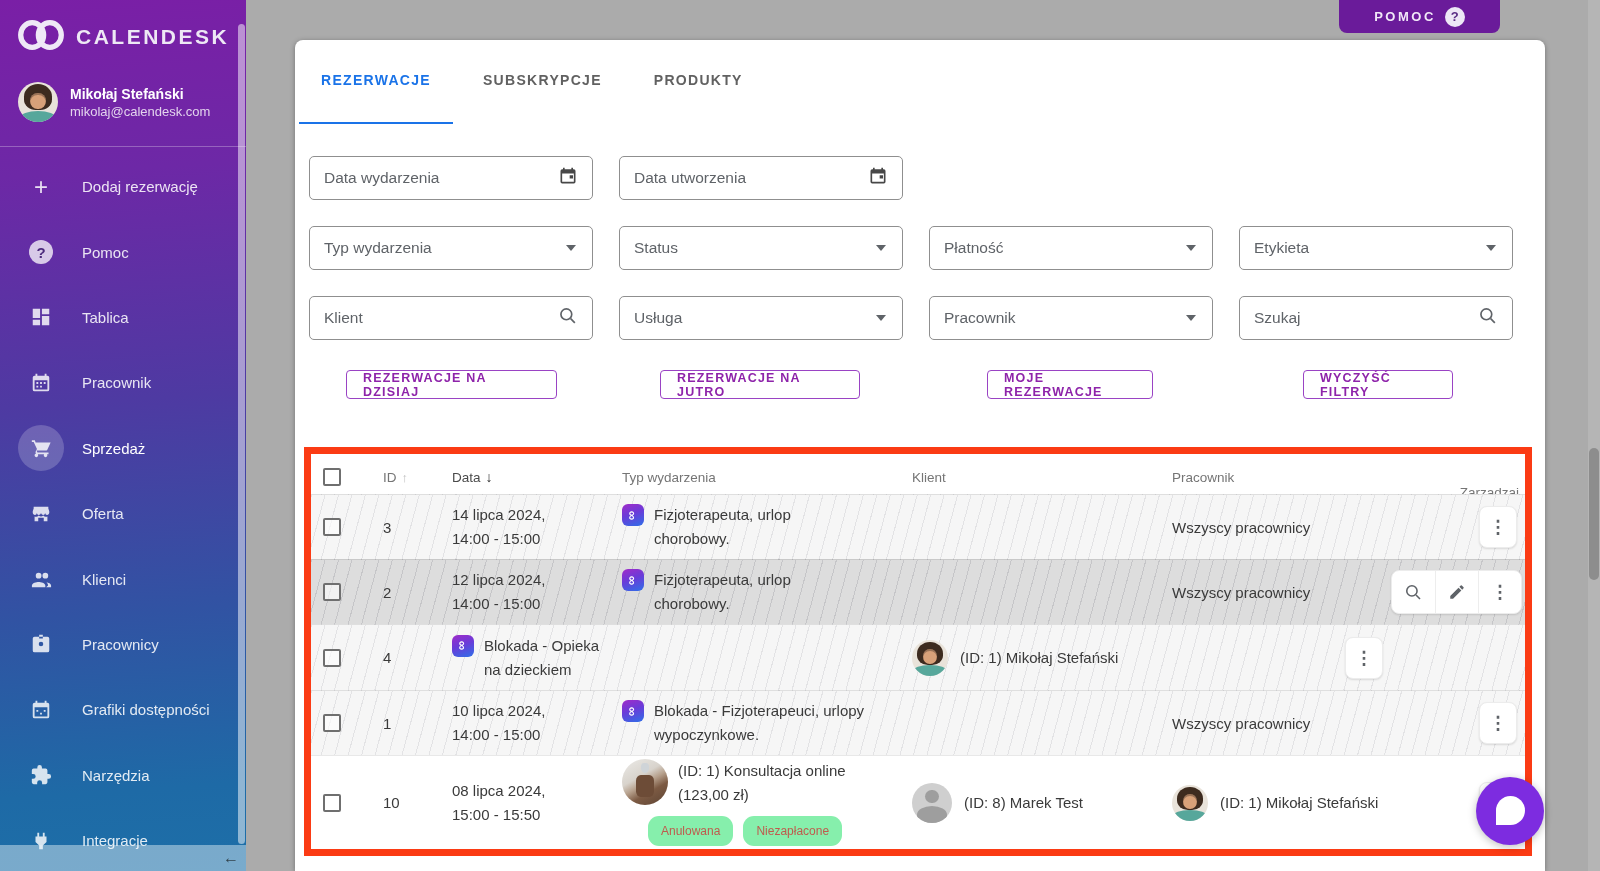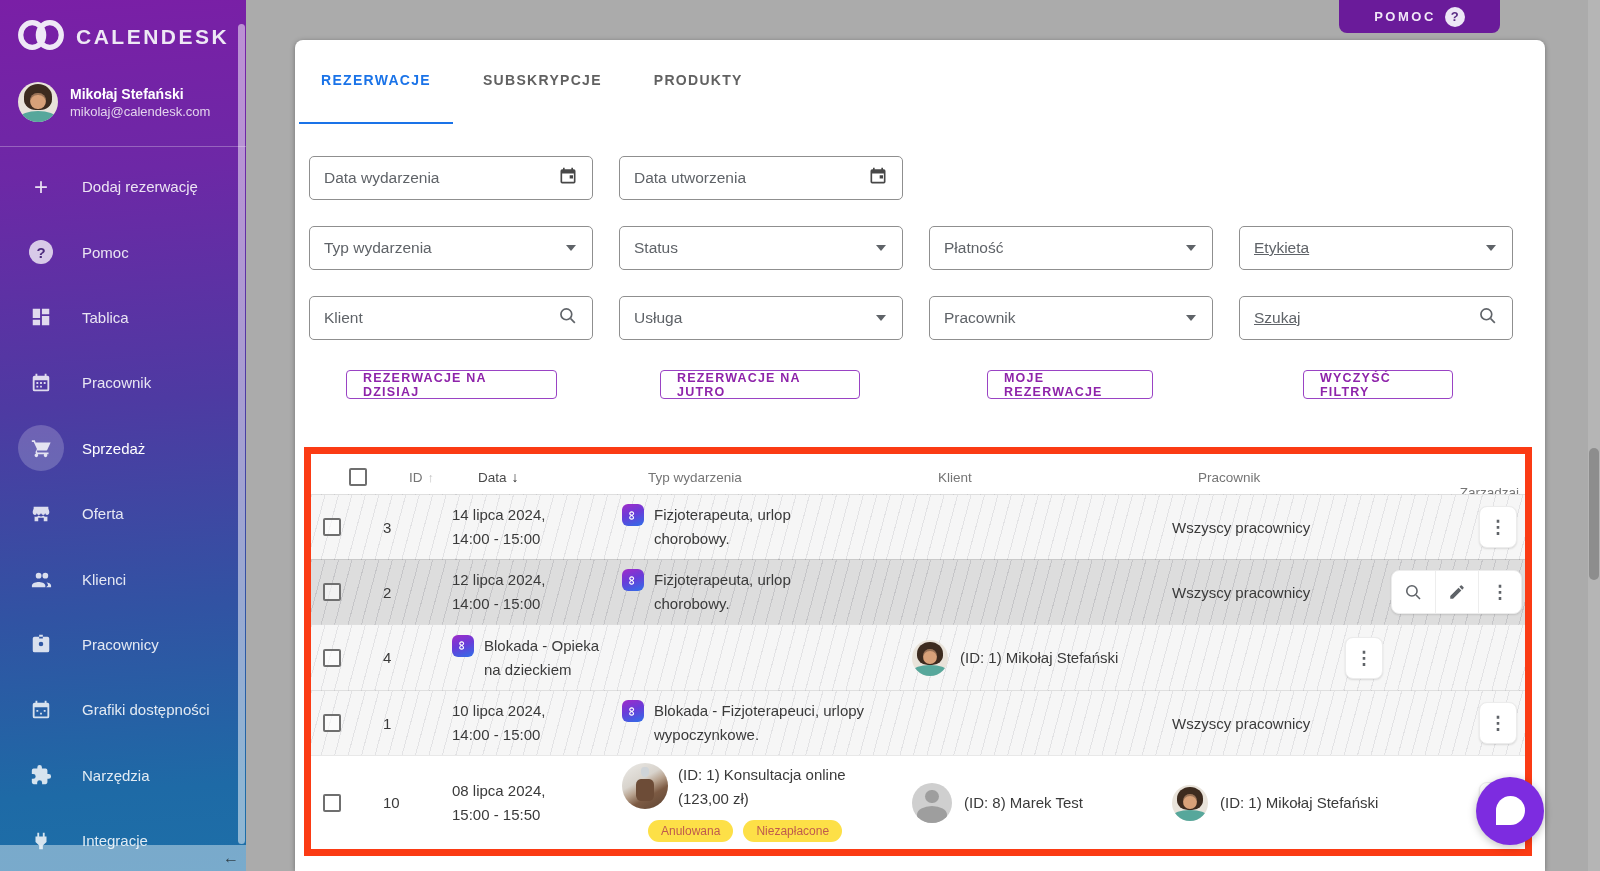--- a/index.html
+++ b/index.html
@@ -87,36 +87,36 @@
 
   
   .field { position:absolute; width:284px; height:44px; border:1px solid #8f8f8f; border-radius:5px;
            background:#fff; display:flex; align-items:center; padding:0 14px; color:#5f6368; font-size:15.5px;
            cursor:pointer; }
   .field .sp { flex:1; }
   .caret { width:0; height:0; border-left:5px solid transparent; border-right:5px solid transparent;
            border-top:6px solid #5f6368; margin-right:2px; }
   .r1 { top:116px; } .r2 { top:186px; } .r3 { top:256px; }
   .c1 { left:14px; } .c2 { left:324px; } .c3 { left:634px; } .c4 { left:944px; }
-  .c4.narrow { width:274px;text-decoration:underline; }
+  .c4.narrow { width:274px; }
 
   
   .qbtn { position:absolute; top:330px; height:29px; border:1px solid #9a43c4; border-radius:4px; background:#fff;
           color:#8e24aa; font-size:12.5px; font-weight:700; letter-spacing:1.2px; display:flex; align-items:center;
           justify-content:center; padding:0 16px; cursor:pointer; }
   .qb1 { left:51px;  width:211px; }
   .qb2 { left:365px; width:200px; }
   .qb3 { left:692px; width:166px; }
   .qb4 { left:1008px; width:150px; }
 
   
   .table-frame { position:absolute; left:9px; top:407px; width:1228px; height:409px;
                  border:7px solid #fb3b14; background:#fff; overflow:hidden; }
   .grid { display:grid; grid-template-columns:60px 70px 170px 290px 260px 230px 1fr; }
-  .thead { height:40px; align-items:center; color:#757575; font-size:13.5px; background:#fff;padding-left:26px; }
+  .thead { height:40px; align-items:center; color:#757575; font-size:13.5px; background:#fff; }
   .thead > div { display:flex; align-items:center; }
   .h-id { padding-left:12px; cursor:pointer; }
   .h-date { padding-left:11px; color:#4a4a4a; cursor:pointer; }
   .sort-up { color:#bdbdbd; font-size:13px; margin-left:5px; }
   .sort-down { color:#2d2d2d; font-size:14px; font-weight:700; margin-left:5px; }
   .h-type, .h-client, .h-emp { padding-left:11px; }
   .h-manage { justify-content:flex-end; padding-right:6px;margin-top:31px; }
   .h-check { padding-left:12px; }
 
   .trow { position:relative; border-top:1px solid rgba(0,0,0,.09); cursor:pointer; }
@@ -145,21 +145,21 @@
   .kebab-btn { width:38px; height:42px; background:#fff; border-radius:8px; border:1px solid #ececec;
                box-shadow:0 1px 2px rgba(0,0,0,.12); display:flex; align-items:center; justify-content:center;
                color:#5f6368; font-size:18px; font-weight:700; cursor:pointer; }
   .action-group { display:flex; background:#fff; border-radius:8px; border:1px solid #ececec;
                   box-shadow:0 1px 2px rgba(0,0,0,.12); height:44px; overflow:hidden; }
   .action-group .act { width:43px; display:flex; align-items:center; justify-content:center; cursor:pointer;
                        color:#5f6368; font-size:18px; font-weight:700; }
   .action-group .act + .act { border-left:1px solid #ededed; }
 
   .badges { display:flex; gap:10px; margin-top:9px; margin-left:26px; }
-  .chip { height:22px; border-radius:11px; background:#fde047; color:#bf5a4d; font-size:12px;
+  .chip { height:30px; border-radius:11px; background:#86efac; color:#bf5a4d; font-size:12px;
           display:flex; align-items:center; padding:0 13px; }
 
   
   .chat { position:absolute; left:1476px; top:777px; width:68px; height:68px; border-radius:50%;
           background:#7d2ce0; z-index:10; cursor:pointer; box-shadow:0 2px 8px rgba(0,0,0,.25); }
   .chat::before { content:""; position:absolute; left:20px; top:19px; width:29px; height:29px;
                   background:#fff; border-radius:52% 52% 52% 0; }
 </style>
 </head>
 <body>

